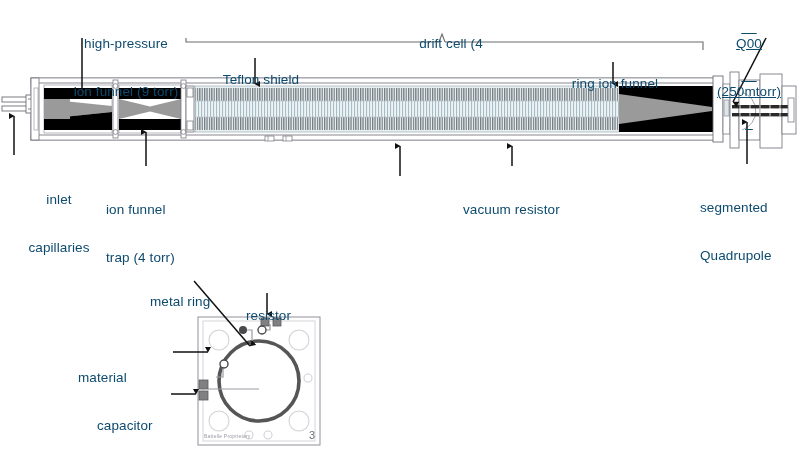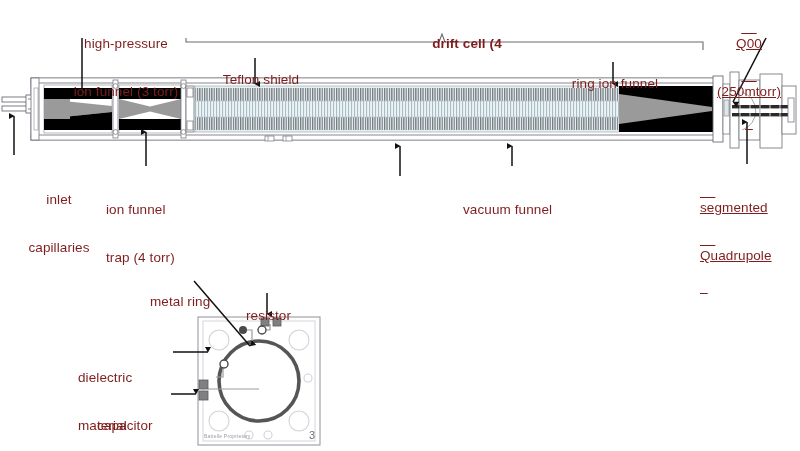--- a/index.html
+++ b/index.html
@@ -8,21 +8,21 @@
     font-family:"Liberation Sans","DejaVu Sans",sans-serif;
     color:#000000;
   }
   #stage{position:absolute;left:0;top:0;width:800px;height:451px;}
   svg{display:block;}
   .lbl{
     position:absolute;
     font-family:"Liberation Sans","DejaVu Sans",sans-serif;
     font-size:13.5px;
     line-height:16px;
-    color:#7f1d1d;
+    color:#0c4a6e;
     white-space:pre;
     letter-spacing:0.1px;
   }
   .lbl.c{text-align:center;}
 </style>
 </head>
 <body>
 
 <div id="stage">
 
@@ -199,28 +199,28 @@
     <g fill="none" stroke="#111111" stroke-width="1.5">
       <path d="M194,281 L250,346" marker-end="url(#ah)"></path>
       <line x1="267" y1="293" x2="267" y2="314" marker-end="url(#ah)"></line>
       <line x1="173" y1="352" x2="208" y2="352" marker-end="url(#ah)"></line>
       <line x1="171" y1="394" x2="196" y2="394" marker-end="url(#ah)"></line>
     </g>
   </svg>
 
   <div class="lbl c" style="left:46px;top:4px;width:160px;">
     <div>high-pressure</div>
-    <div>ion funnel (3 torr)</div>
+    <div>ion funnel (9 torr)</div>
   </div>
 
   <div class="lbl c" style="left:206px;top:40px;width:110px;">
     <div>Teflon shield</div>
   </div>
 
-  <div class="lbl c" style="left:412px;top:4px;width:110px;font-weight:bold;">
+  <div class="lbl c" style="left:396px;top:4px;width:110px;">
     <div>drift cell (4</div>
   </div>
 
   <div class="lbl c" style="left:555px;top:44px;width:120px;">
     <div>ring ion funnel</div>
   </div>
 
   <div class="lbl c" style="left:700px;top:4px;width:98px;text-decoration:underline;">
     <div>Q00</div>
     <div>(250mtorr)</div>
@@ -231,38 +231,37 @@
     <div>capillaries</div>
   </div>
 
   <div class="lbl" style="left:106px;top:170px;width:120px;">
     <div>ion funnel</div>
     <div>trap (4 torr)</div>
   </div>
 
 
   <div class="lbl" style="left:463px;top:170px;width:140px;">
-    <div>vacuum funnel</div>
-  </div>
-
-  <div class="lbl" style="left:700px;top:168px;width:100px;text-decoration:underline;">
+    <div>vacuum resistor</div>
+  </div>
+
+  <div class="lbl" style="left:700px;top:168px;width:100px;">
     <div>segmented</div>
     <div>Quadrupole</div>
   </div>
 
   <div class="lbl" style="left:246px;top:276px;width:80px;">
     <div>resistor</div>
   </div>
 
   <div class="lbl" style="left:150px;top:262px;width:100px;">
     <div>metal ring</div>
   </div>
 
   <div class="lbl" style="left:78px;top:338px;width:95px;">
-    <div>dielectric</div>
     <div>material</div>
   </div>
 
   <div class="lbl" style="left:97px;top:386px;width:80px;">
     <div>capacitor</div>
   </div>
 
   <div style="position:absolute;left:204px;top:433px;font-size:5px;color:#9a9aa4;
               font-family:'Liberation Sans',sans-serif;letter-spacing:0.2px;">Battelle Proprietary</div>
 

